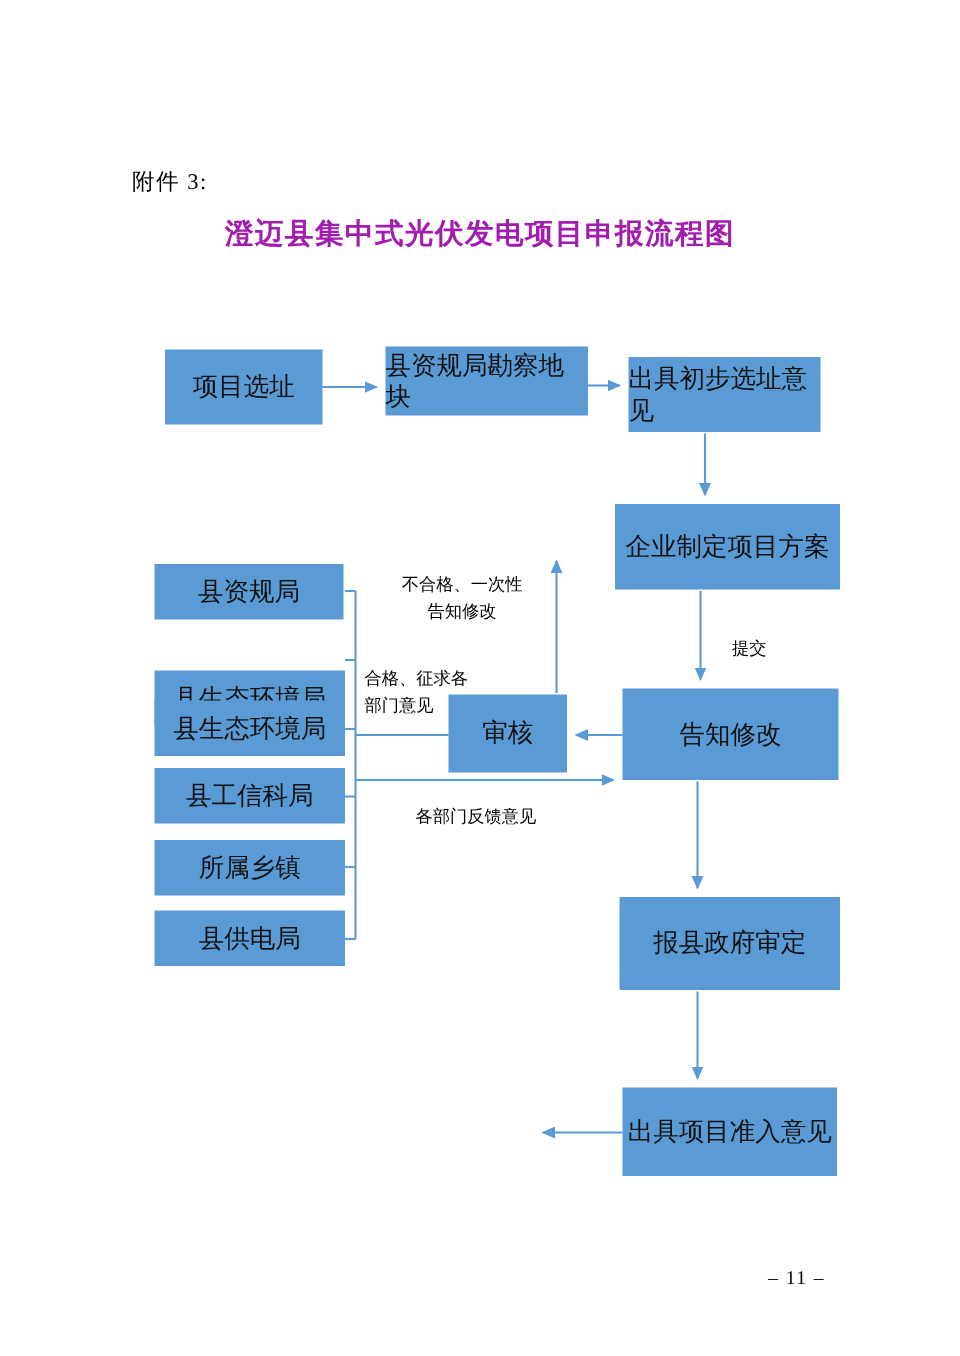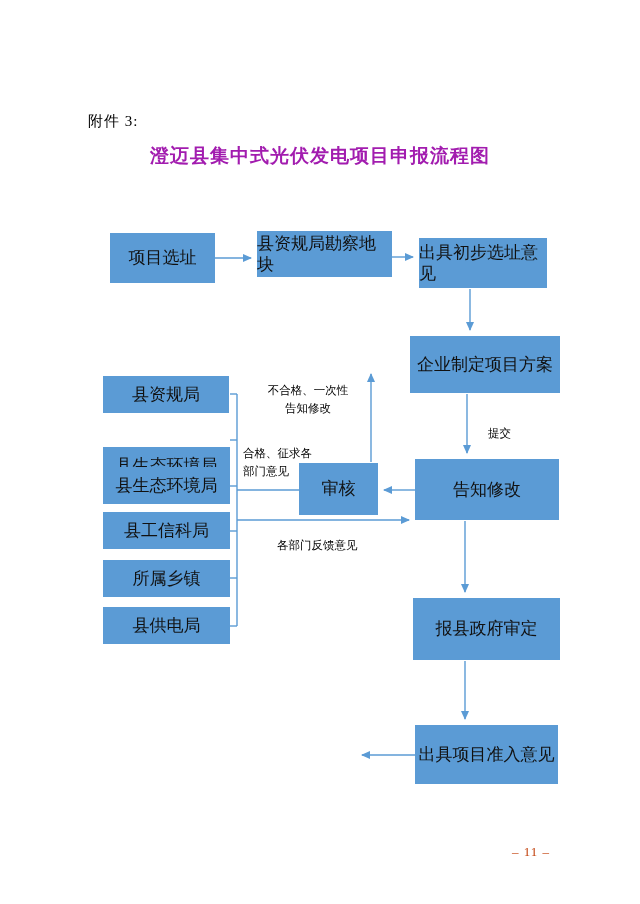--- a/index.html
+++ b/index.html
@@ -28,21 +28,21 @@
     font-size:17px; line-height:1.25; text-align:left;
     font-family:"Liberation Serif", serif;
   }
   .edge-label {
     position:absolute; font-size:11.5px; color:#000;
     white-space:pre-line; line-height:18px;
   }
   .edge-label.center { text-align:center; }
   .pagenum {
     position:absolute; left:512px; top:844px;
-    font-size:13px; color:#c2410c; letter-spacing:1px;
+    font-size:13px; color:#000000; letter-spacing:1px;
   }
 </style>
 </head>
 <body>
 
 <div class="page">
 
   <div class="attachment">附件 3:</div>
   <div class="title">澄迈县集中式光伏发电项目申报流程图</div>
 

